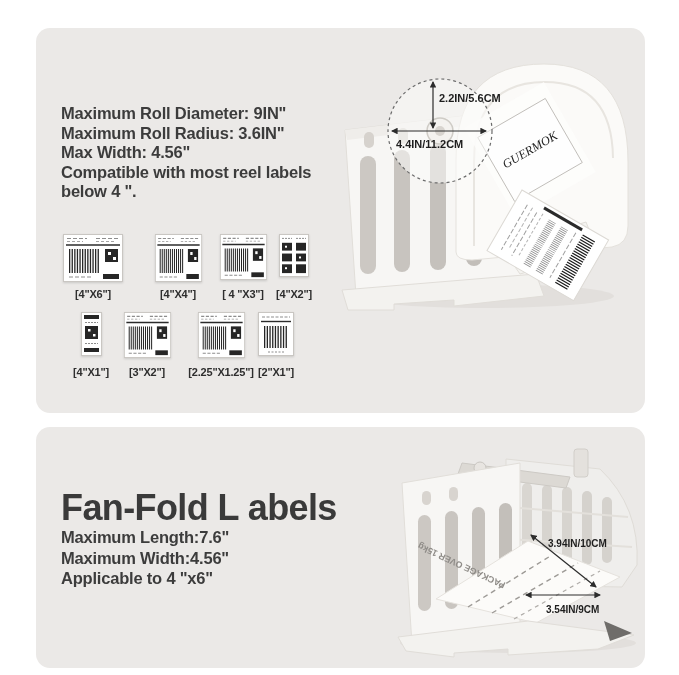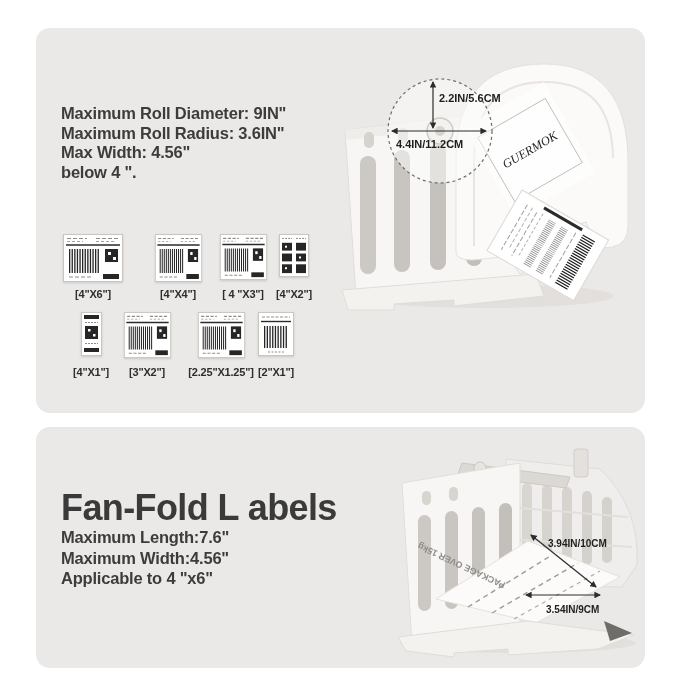--- a/index.html
+++ b/index.html
@@ -78,20 +78,21 @@
       </symbol>
     </defs>
   </svg>
 
   <section class="panel panel-reel">
 
     <div class="specs" style="top:76px;">
       <div class="line">Maximum Roll Diameter: 9IN"</div>
       <div class="line">Maximum Roll Radius: 3.6IN"</div>
       <div class="line">Max Width: 4.56"</div>
+      <div class="line">Compatible with most reel labels</div>
       <div class="line">below 4 ".</div>
     </div>
 
     <svg class="illos" style="left:298px;top:16px;" width="302" height="268" viewBox="0 0 302 268">
 
       <ellipse cx="150" cy="252" rx="130" ry="12" fill="#e2dfdc"></ellipse>
 
       <path d="M11,86 L196,64 L196,238 L22,252 Z" fill="#f7f6f4" stroke="#e1ded9" stroke-width="1"></path>
       <path d="M11,86 L196,64 L196,74 L13,96 Z" fill="#efedea"></path>
 

